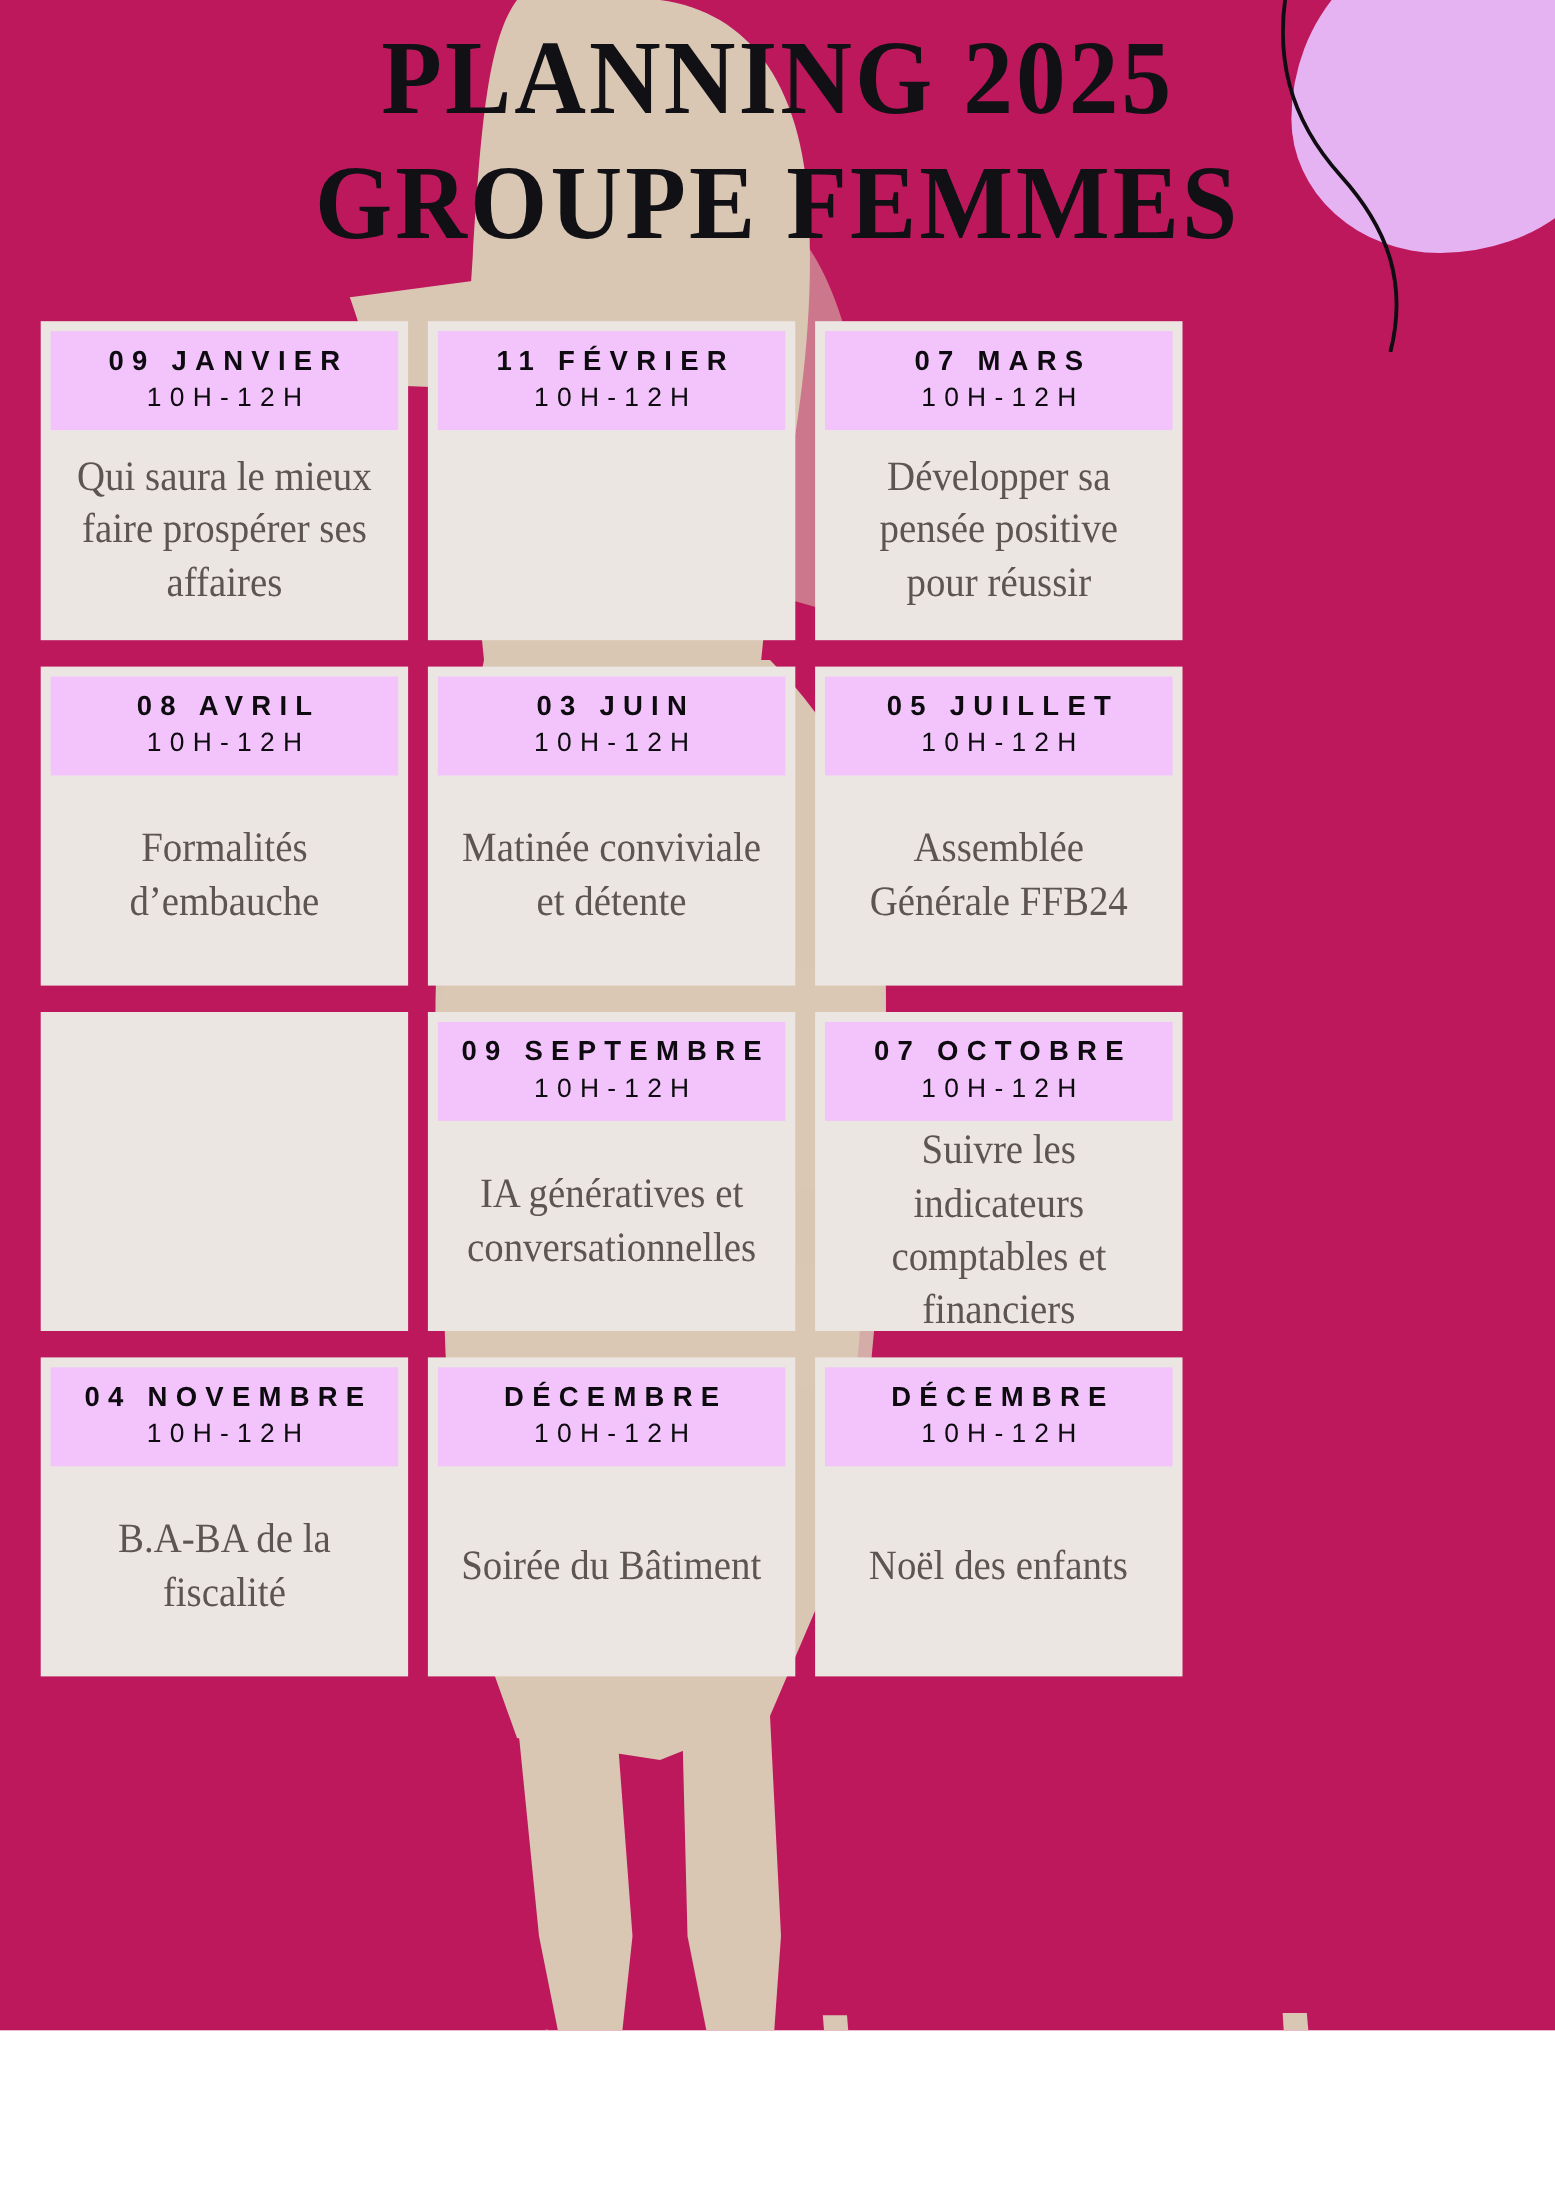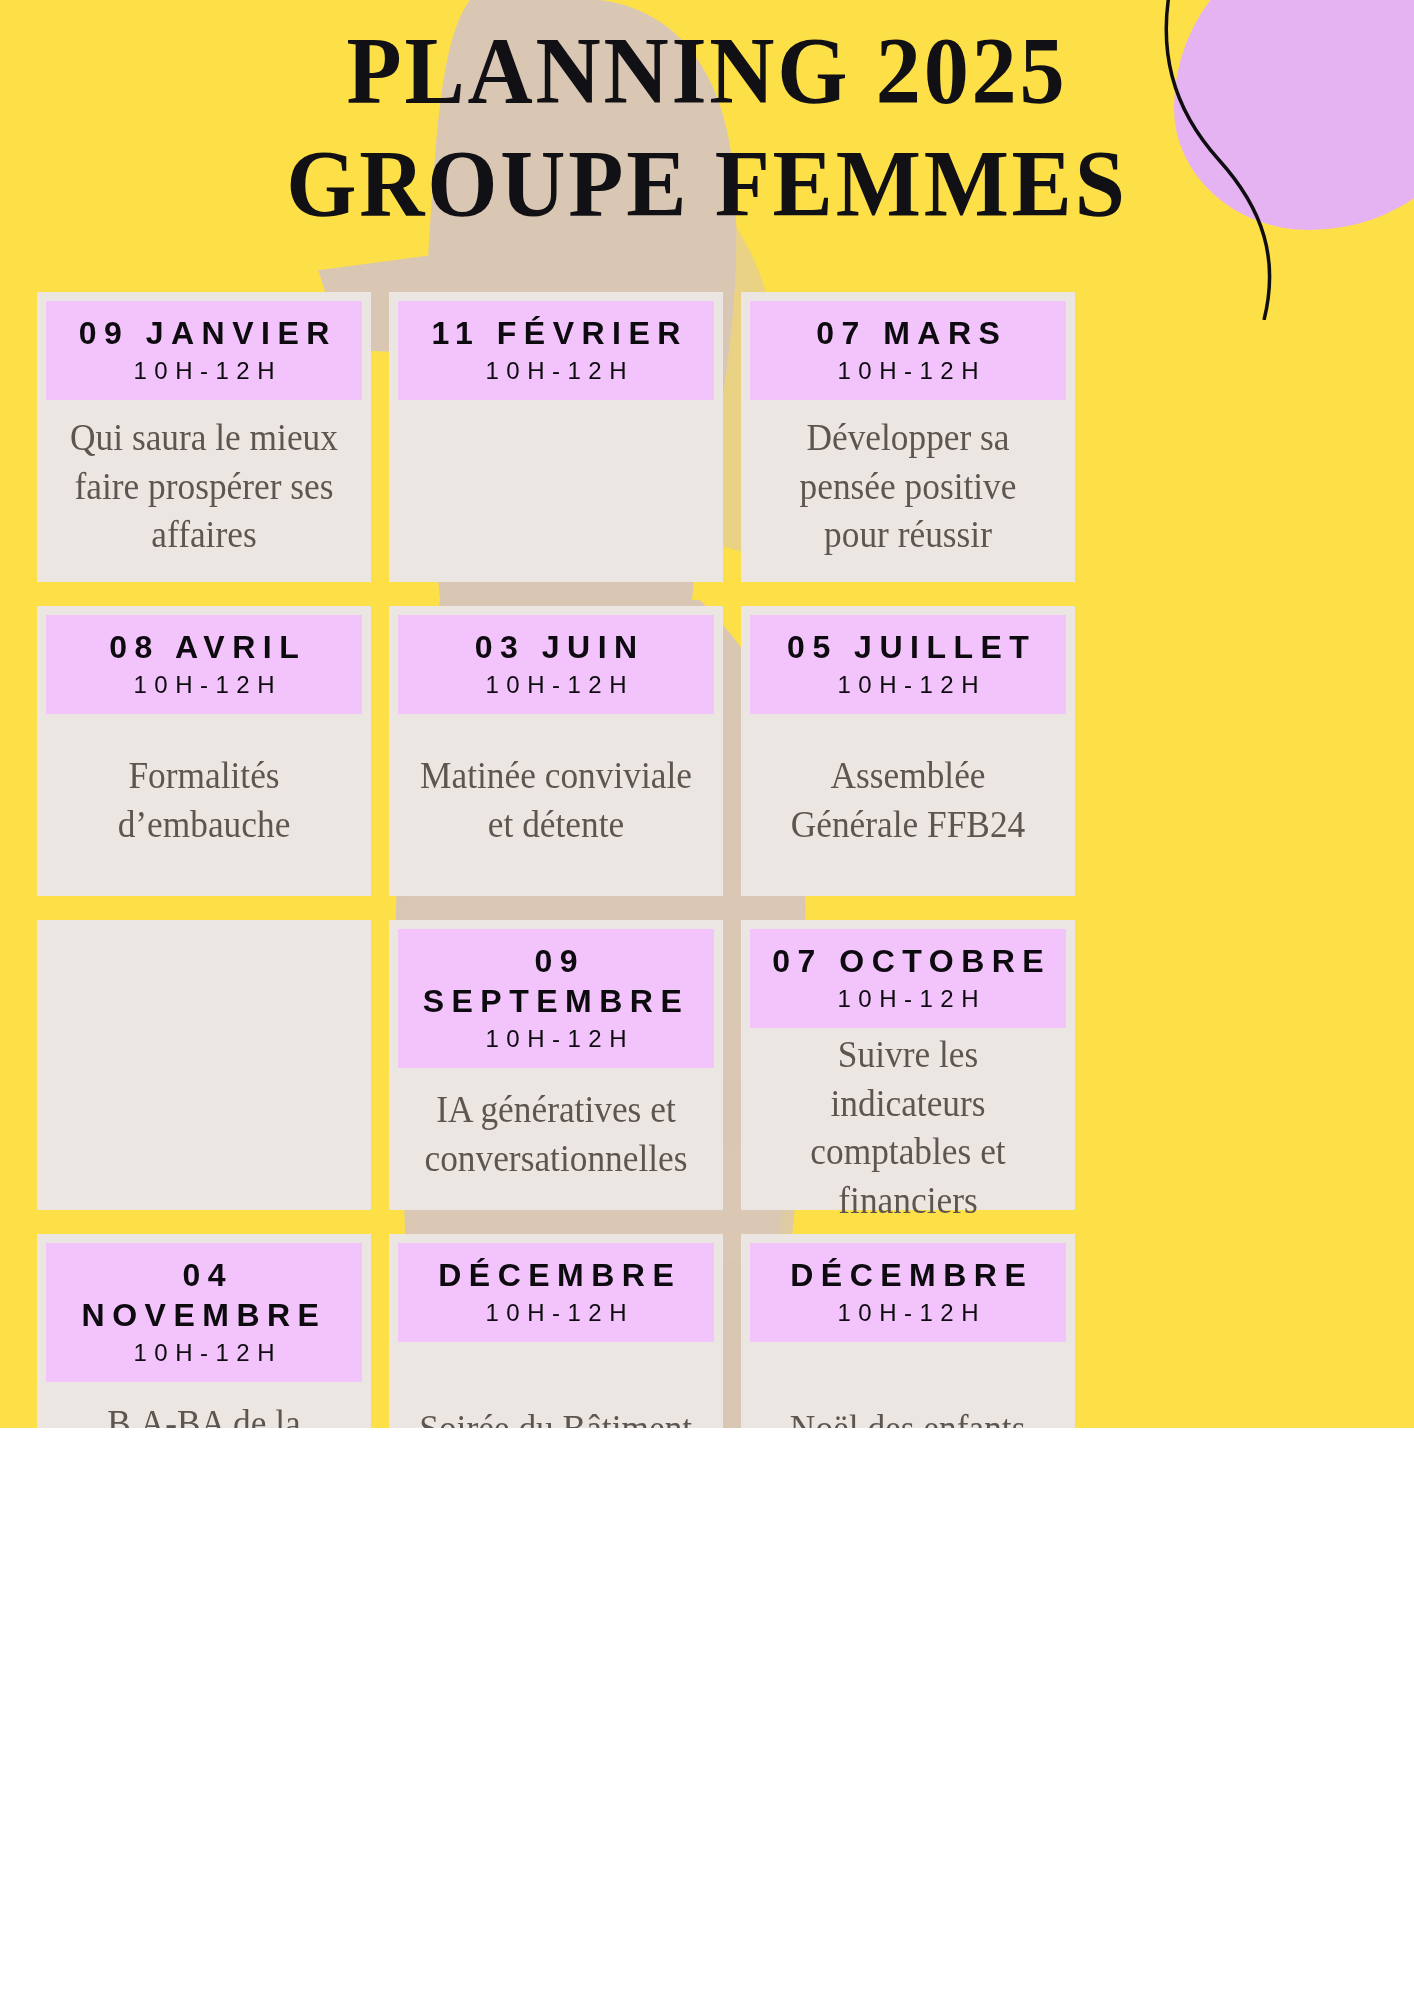--- a/index.html
+++ b/index.html
@@ -4,23 +4,23 @@
 <title>Planning 2025 Groupe Femmes</title>
 <style>
   html, body {
     margin: 0;
     padding: 0;
     background: #ffffff;
   }
   #poster {
     position: relative;
     width: 1414px;
-    height: 1428px;
+    height: 1846px;
     overflow: hidden;
-    background: #fde047;
+    background: #be185d;
     font-family: "Liberation Serif", serif;
   }
 
   
   .bg-layer {
     position: absolute;
     inset: 0;
     overflow: hidden;
     pointer-events: none;
   }
@@ -93,21 +93,21 @@
   .card-header {
     background: #f2c4fb;
     padding: 12px 6px 14px 6px;
     text-align: center;
     flex: 0 0 auto;
   }
   .card-date {
     display: block;
     font-family: "Liberation Sans", sans-serif;
     font-weight: 700;
-    font-size: 32px;
+    font-size: 25px;
     letter-spacing: 7.5px;
     color: #0d0a10;
     line-height: 1.25;
     text-indent: 7.5px;
   }
   .card-time {
     display: block;
     font-family: "Liberation Sans", sans-serif;
     font-weight: 400;
     font-size: 24px;

